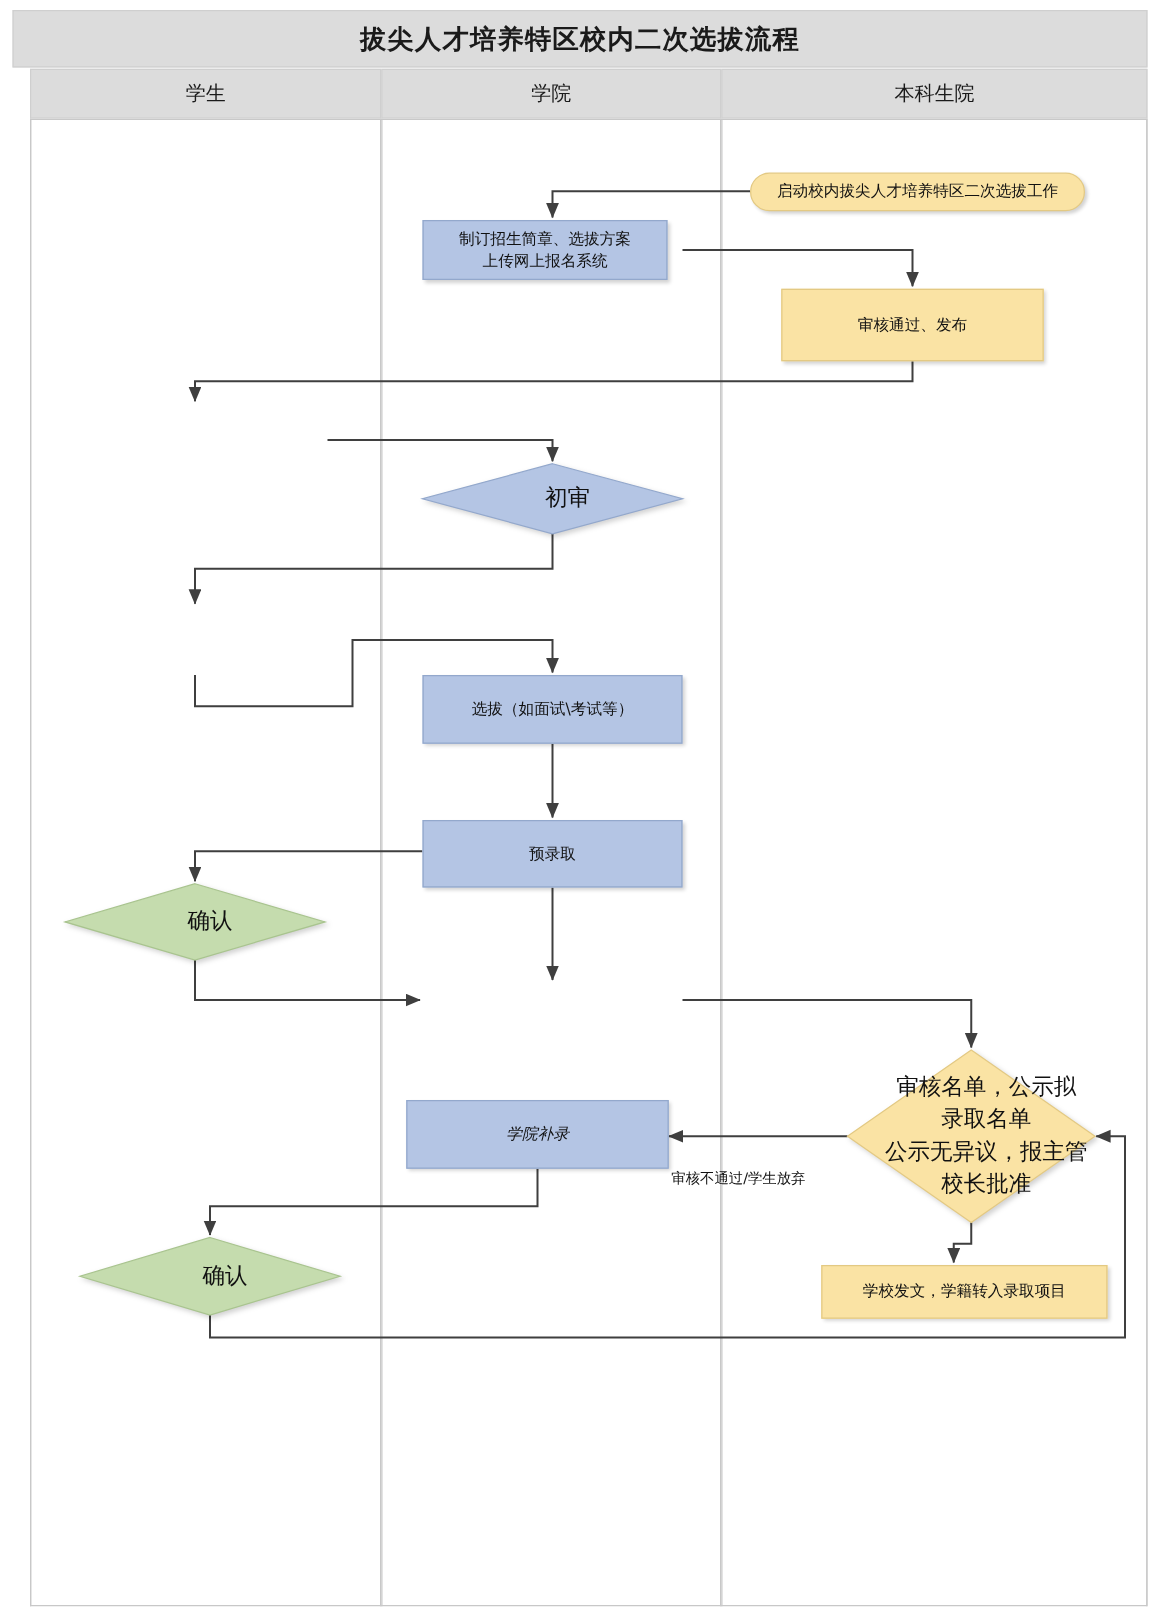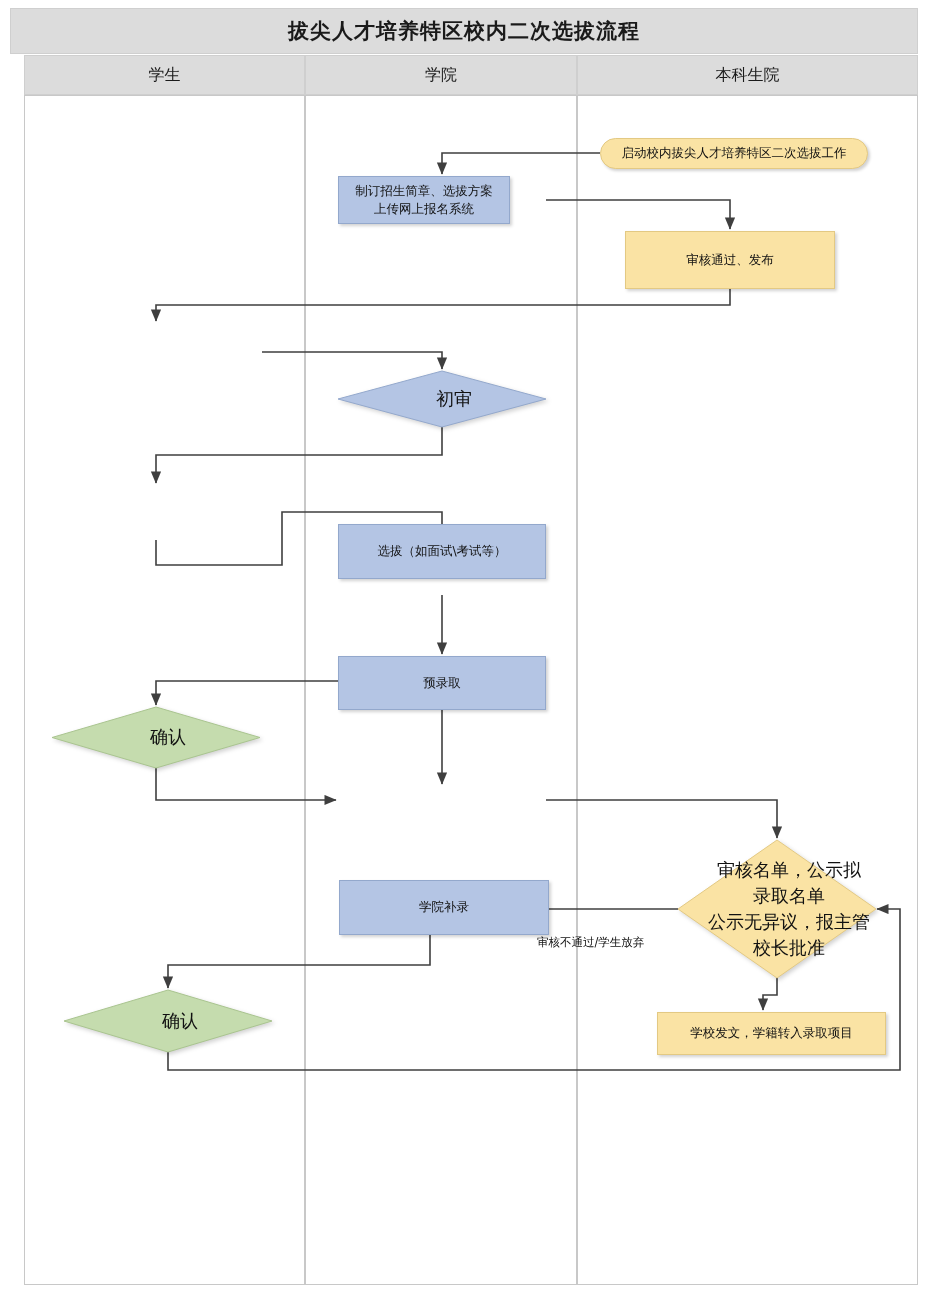--- a/index.html
+++ b/index.html
@@ -111,39 +111,39 @@
       <path d="M168,1052 L168,1070 L900,1070 L900,909 L877,909"></path>
     </g>
   </svg>
 
   <div class="edge-label" style="left:537px;top:935px;">审核不通过/学生放弃</div>
 
   <div class="node oval" style="left:600px;top:138px;width:268px;height:31px;">
     <span>启动校内拔尖人才培养特区二次选拔工作</span>
   </div>
 
-  <div class="node rect blue" style="left:338px;top:176px;width:172px;height:48px;white-space:pre-line;text-align:center;">
+  <div class="node rect blue" style="left:338px;top:176px;width:196px;height:48px;white-space:pre-line;text-align:center;">
     <span>制订招生简章、选拔方案
 上传网上报名系统</span>
   </div>
 
   <div class="node rect yellow" style="left:625px;top:231px;width:210px;height:58px;">
     <span>审核通过、发布</span>
   </div>
 
 
   <div class="dia-wrap" style="left:338px;top:371px;width:208px;height:56px;">
     <svg width="208" height="56" viewBox="0 0 208 56">
       <polygon points="104,0 208,28 104,56 0,28" fill="#b4c5e4" stroke="#93a8cc" stroke-width="1"></polygon>
     </svg>
     <div class="dia-label">初审</div>
   </div>
 
 
-  <div class="node rect blue" style="left:338px;top:524px;width:208px;height:55px;">
+  <div class="node rect blue" style="left:338px;top:540px;width:208px;height:55px;">
     <span>选拔（如面试\考试等）</span>
   </div>
 
   <div class="node rect blue" style="left:338px;top:656px;width:208px;height:54px;">
     <span>预录取</span>
   </div>
 
   <div class="dia-wrap" style="left:52px;top:707px;width:208px;height:61px;">
     <svg width="208" height="61" viewBox="0 0 208 61">
       <polygon points="104,0 208,30.5 104,61 0,30.5" fill="#c5dcae" stroke="#a9c48f" stroke-width="1"></polygon>
@@ -155,21 +155,21 @@
   <div class="dia-wrap" style="left:678px;top:840px;width:198px;height:138px;">
     <svg width="198" height="138" viewBox="0 0 198 138">
       <polygon points="99,0 198,69 99,138 0,69" fill="#fae3a4" stroke="#e3c983" stroke-width="1"></polygon>
     </svg>
     <div class="dia-label">审核名单，公示拟
 录取名单
 公示无异议，报主管
 校长批准</div>
   </div>
 
-  <div class="node rect blue" style="left:339px;top:880px;width:210px;height:55px;">
+  <div class="node rect blue" style="left:325px;top:880px;width:210px;height:55px;font-style:italic;">
     <span>学院补录</span>
   </div>
 
   <div class="dia-wrap" style="left:64px;top:990px;width:208px;height:62px;">
     <svg width="208" height="62" viewBox="0 0 208 62">
       <polygon points="104,0 208,31 104,62 0,31" fill="#c5dcae" stroke="#a9c48f" stroke-width="1"></polygon>
     </svg>
     <div class="dia-label">确认</div>
   </div>
 

